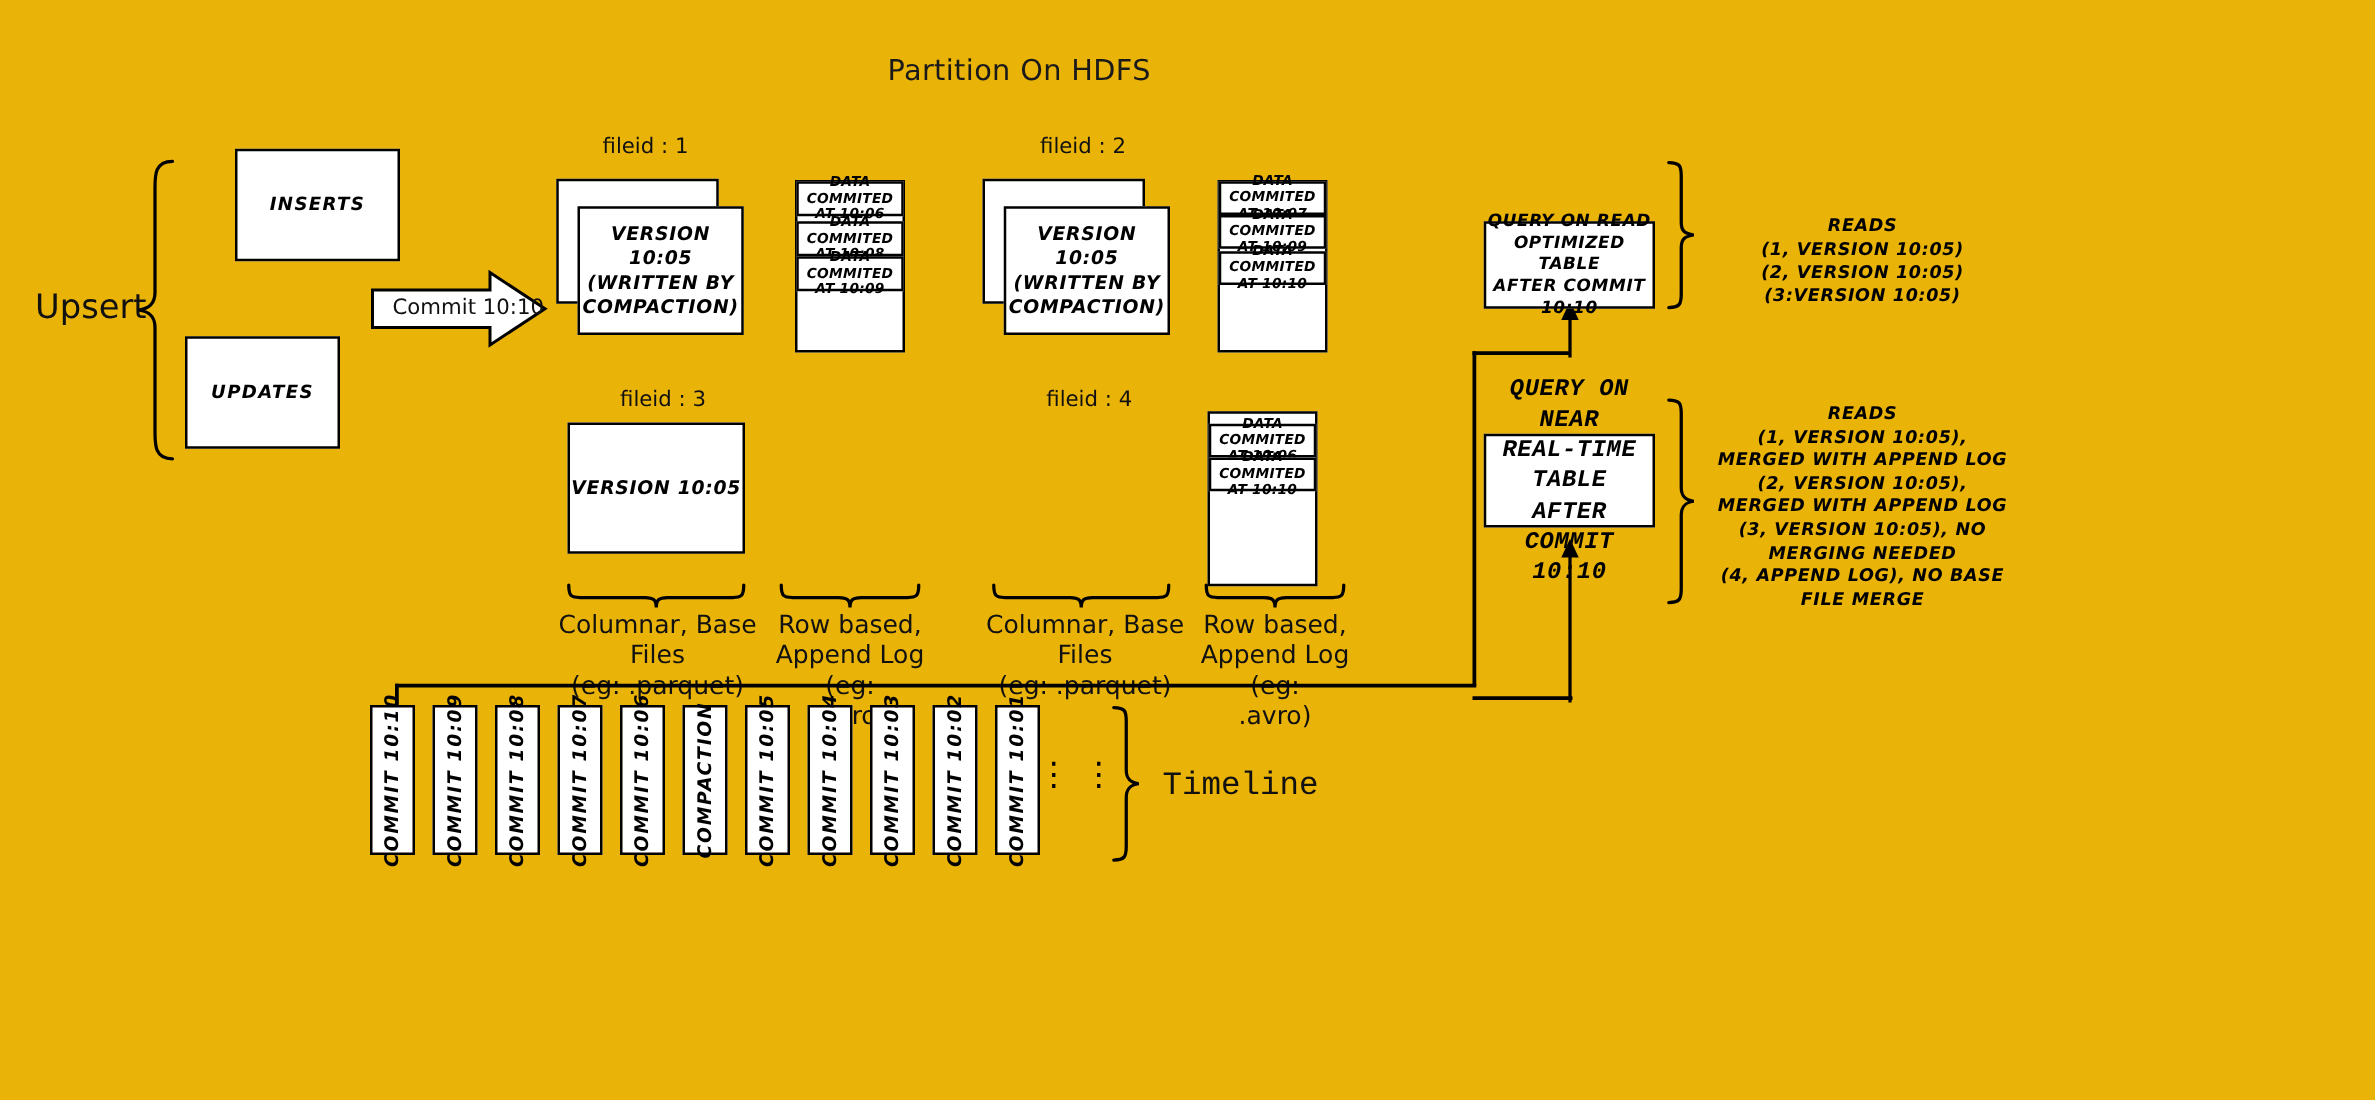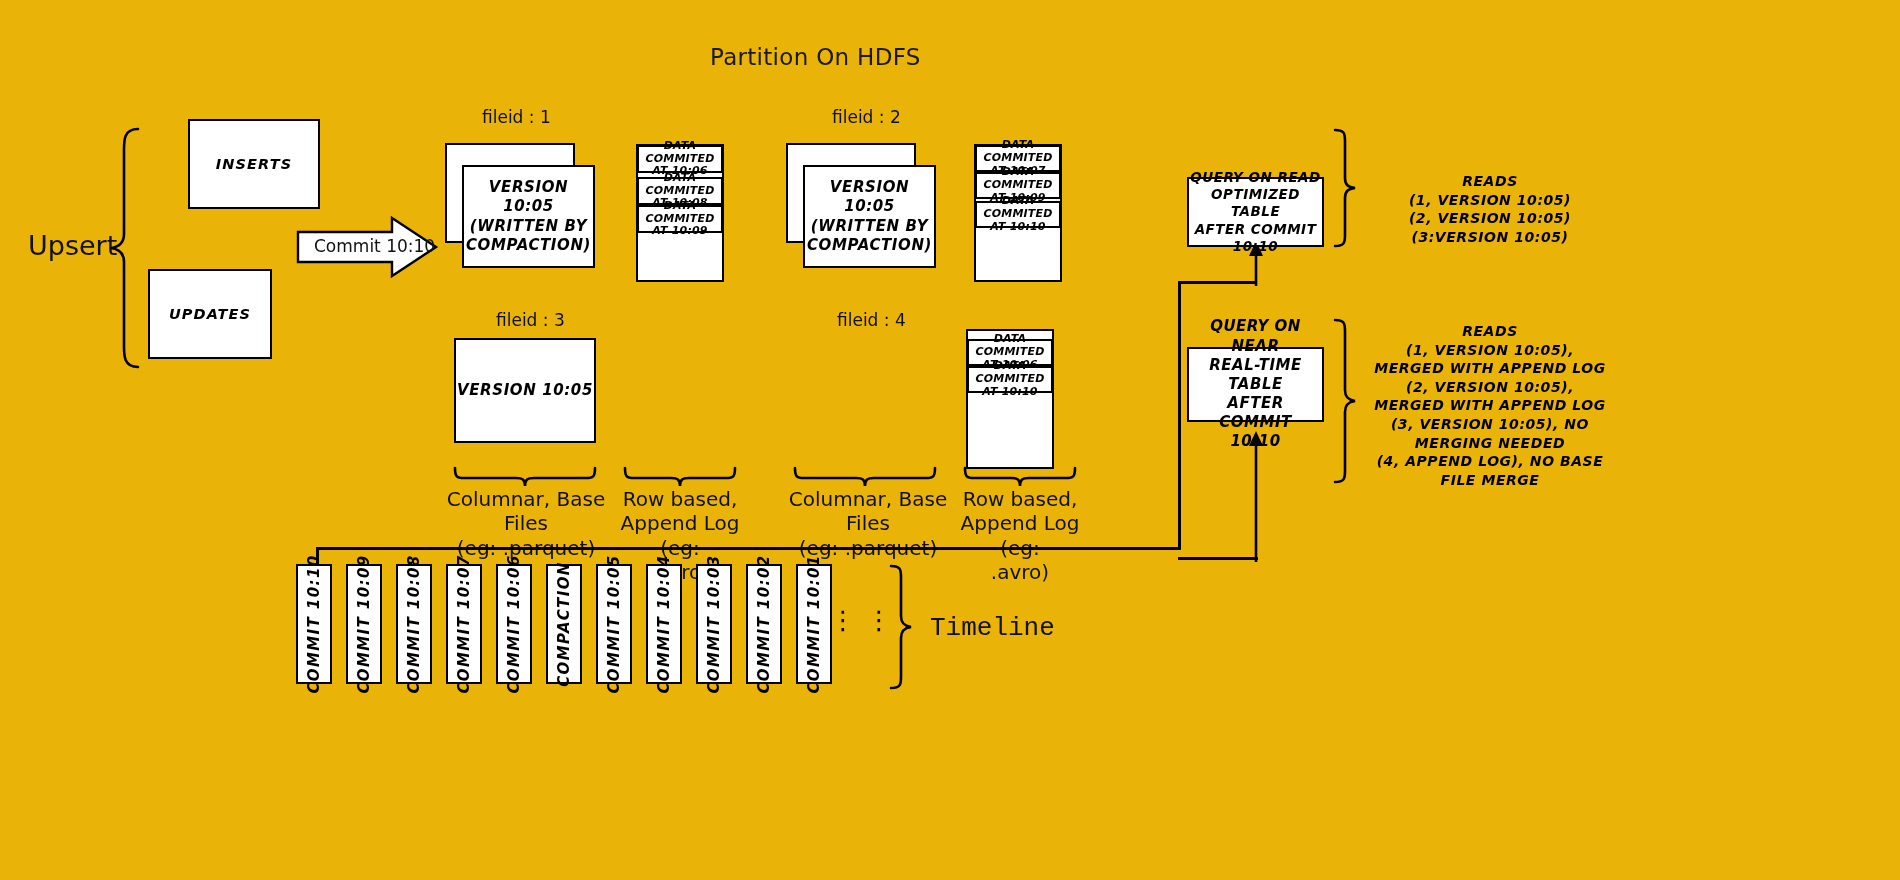--- a/index.html
+++ b/index.html
@@ -328,21 +328,21 @@
       <path d="M3 2 C12 2 13 5 13 13 L13 50 C13 57 16 59 23 60 C16 61 13 63 13 70 L13 107 C13 115 12 118 3 118" fill="none" stroke="#000" stroke-width="2.6" stroke-linecap="round"></path>
     </svg>
   </div>
 
   <div class="abs readstext" style="left:1362px; top:172px; width:256px;">READS
 (1, VERSION 10:05)
 (2, VERSION 10:05)
 (3:VERSION 10:05)</div>
 
   <div class="abs box center-content" style="left:1187px; top:347px; width:137px; height:75px;">
-    <span class="bold-mono" style="white-space:pre-line; font-size:15px; letter-spacing:0.5px;">QUERY ON NEAR
+    <span class="bold-mono" style="white-space:pre-line; font-size:19px; letter-spacing:0.5px;font-family:Liberation Mono, monospace;">QUERY ON NEAR
 REAL-TIME TABLE
 AFTER COMMIT
 10:10</span>
   </div>
 
   <div class="abs" style="left:1332px; top:318px;">
     <svg width="26" height="166" viewBox="0 0 26 166">
       <path d="M3 2 C12 2 13 5 13 13 L13 72 C13 79 16 82 23 83 C16 84 13 87 13 94 L13 153 C13 161 12 164 3 164" fill="none" stroke="#000" stroke-width="2.6" stroke-linecap="round"></path>
     </svg>
   </div>

